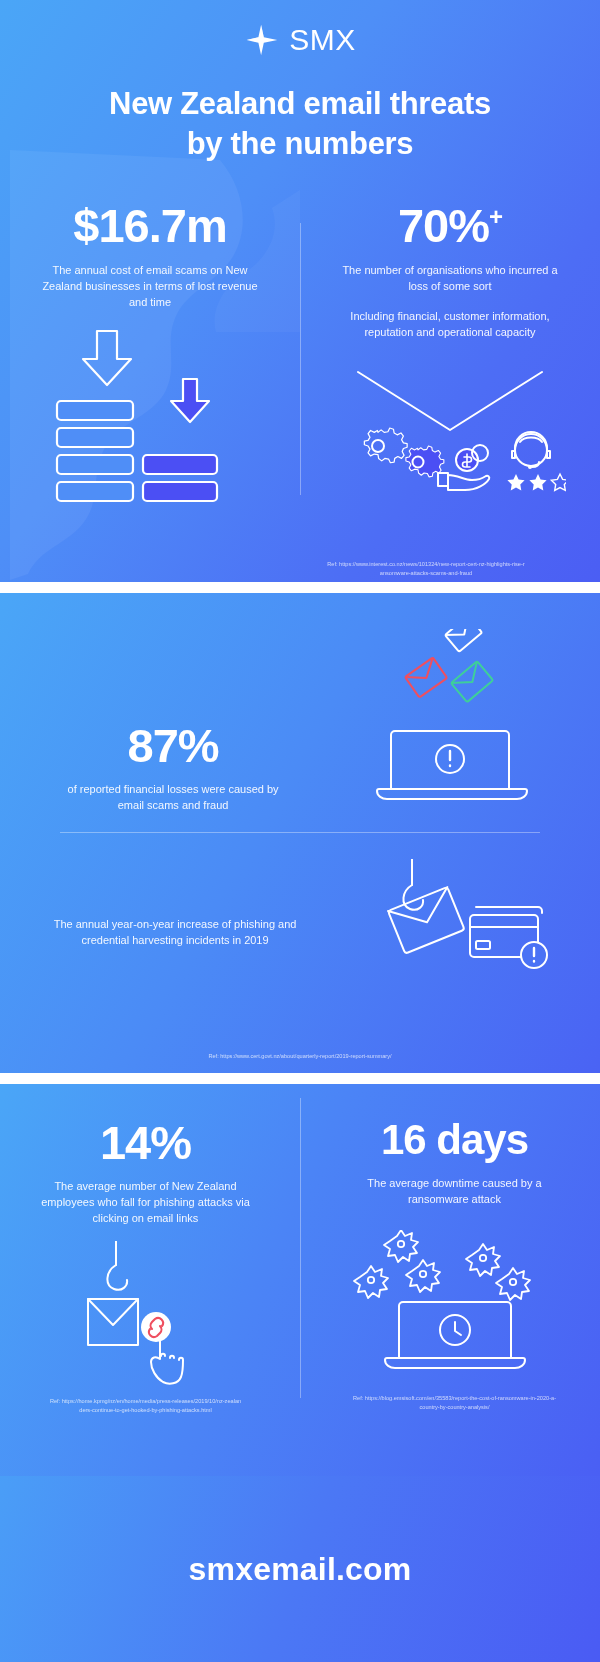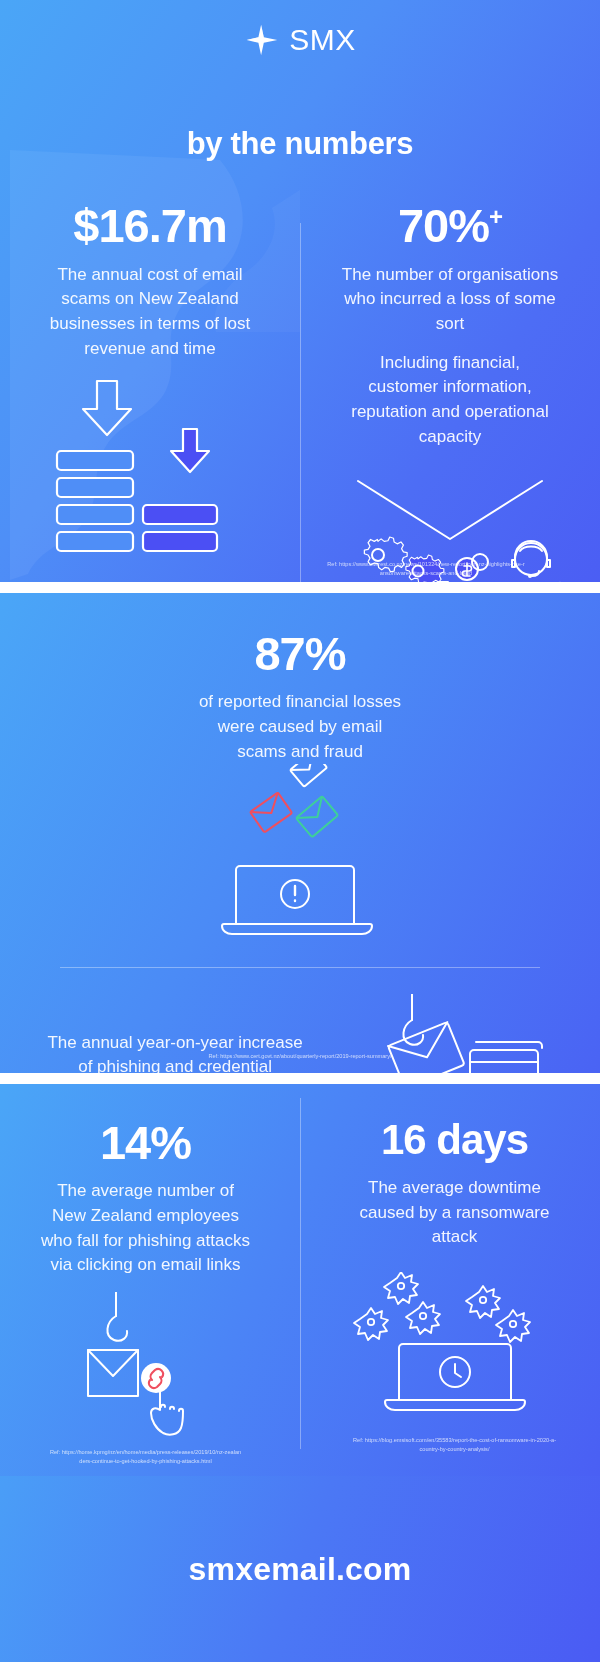--- a/index.html
+++ b/index.html
@@ -75,21 +75,21 @@
   .big-stat {
     text-align: center; color: #ffffff;
     font-size: 47px; font-weight: bold; line-height: 1.05;
     letter-spacing: -1px;
   }
   .big-stat .sup { font-size: 24px; vertical-align: super; font-weight: bold; }
   .big-stat-sm { font-size: 42px; }
 
   .stat-desc {
     text-align: center; color: rgba(255,255,255,.93);
-    font-size: 17px; line-height: 1.45; margin-top: 12px;
+    font-size: 11px; line-height: 1.45; margin-top: 12px;
     font-weight: 400;
   }
   .stat-desc.second { margin-top: 14px; }
 
   
   .illus { display: block; margin: 0 auto; }
 
   
   .ref {
     color: rgba(255,255,255,.72);
@@ -127,21 +127,21 @@
     <div class="logo-row">
       <svg class="logo-mark" viewBox="0 0 40 40">
         <path d="M19 3 L22 17 L37 20 L22 23 L19 37 L16 23 L3 20 L16 17 Z" fill="#ffffff"></path>
         <path d="M19 3 L22 17 L19 20 Z" fill="#ffffff" opacity=".55"></path>
         <path d="M3 20 L16 17 L19 20 Z" fill="#ffffff" opacity=".7"></path>
       </svg>
       <span class="logo-text">SMX</span>
     </div>
 
     <h1 class="headline">
-      <br>
+      <span>New Zealand email threats</span><br>
       <span>by the numbers</span>
     </h1>
 
     <div class="cols" style="margin-top:38px;">
       <div class="vdivider"></div>
 
       <div class="col">
         <div class="big-stat">$16.7m</div>
         <div class="stat-desc" style="width:232px;margin-left:auto;margin-right:auto;">The annual cost of email scams on New Zealand businesses in terms of lost revenue and time</div>
 
@@ -210,21 +210,21 @@
           </g>
         </svg>
       </div>
     </div>
 
     <div class="ref ref-abs" style="left:326px; top:560px; width:200px;">Ref: https://www.interest.co.nz/news/101324/new-report-cert-nz-highlights-rise-ransomware-attacks-scams-and-fraud</div>
   </section>
 
   <section class="panel panel-2">
 
-    <div style="display:flex; align-items:center; padding:36px 18px 0 18px;flex-direction:column;">
+    <div style="display:flex; align-items:flex-end; padding:36px 18px 0 18px;">
       <div style="flex:1 1 55%;">
         <div class="big-stat">87%</div>
         <div class="stat-desc" style="width:218px;margin:12px auto 0;">of reported financial losses were caused by email scams and fraud</div>
       </div>
       <div style="flex:1 1 45%;">
 
         <svg class="illus" width="180" height="185" viewBox="0 0 180 185">
           <g fill="none" stroke="#ffffff" stroke-width="2" stroke-linejoin="round">
 
             <g transform="translate(80,6) rotate(-40)">

